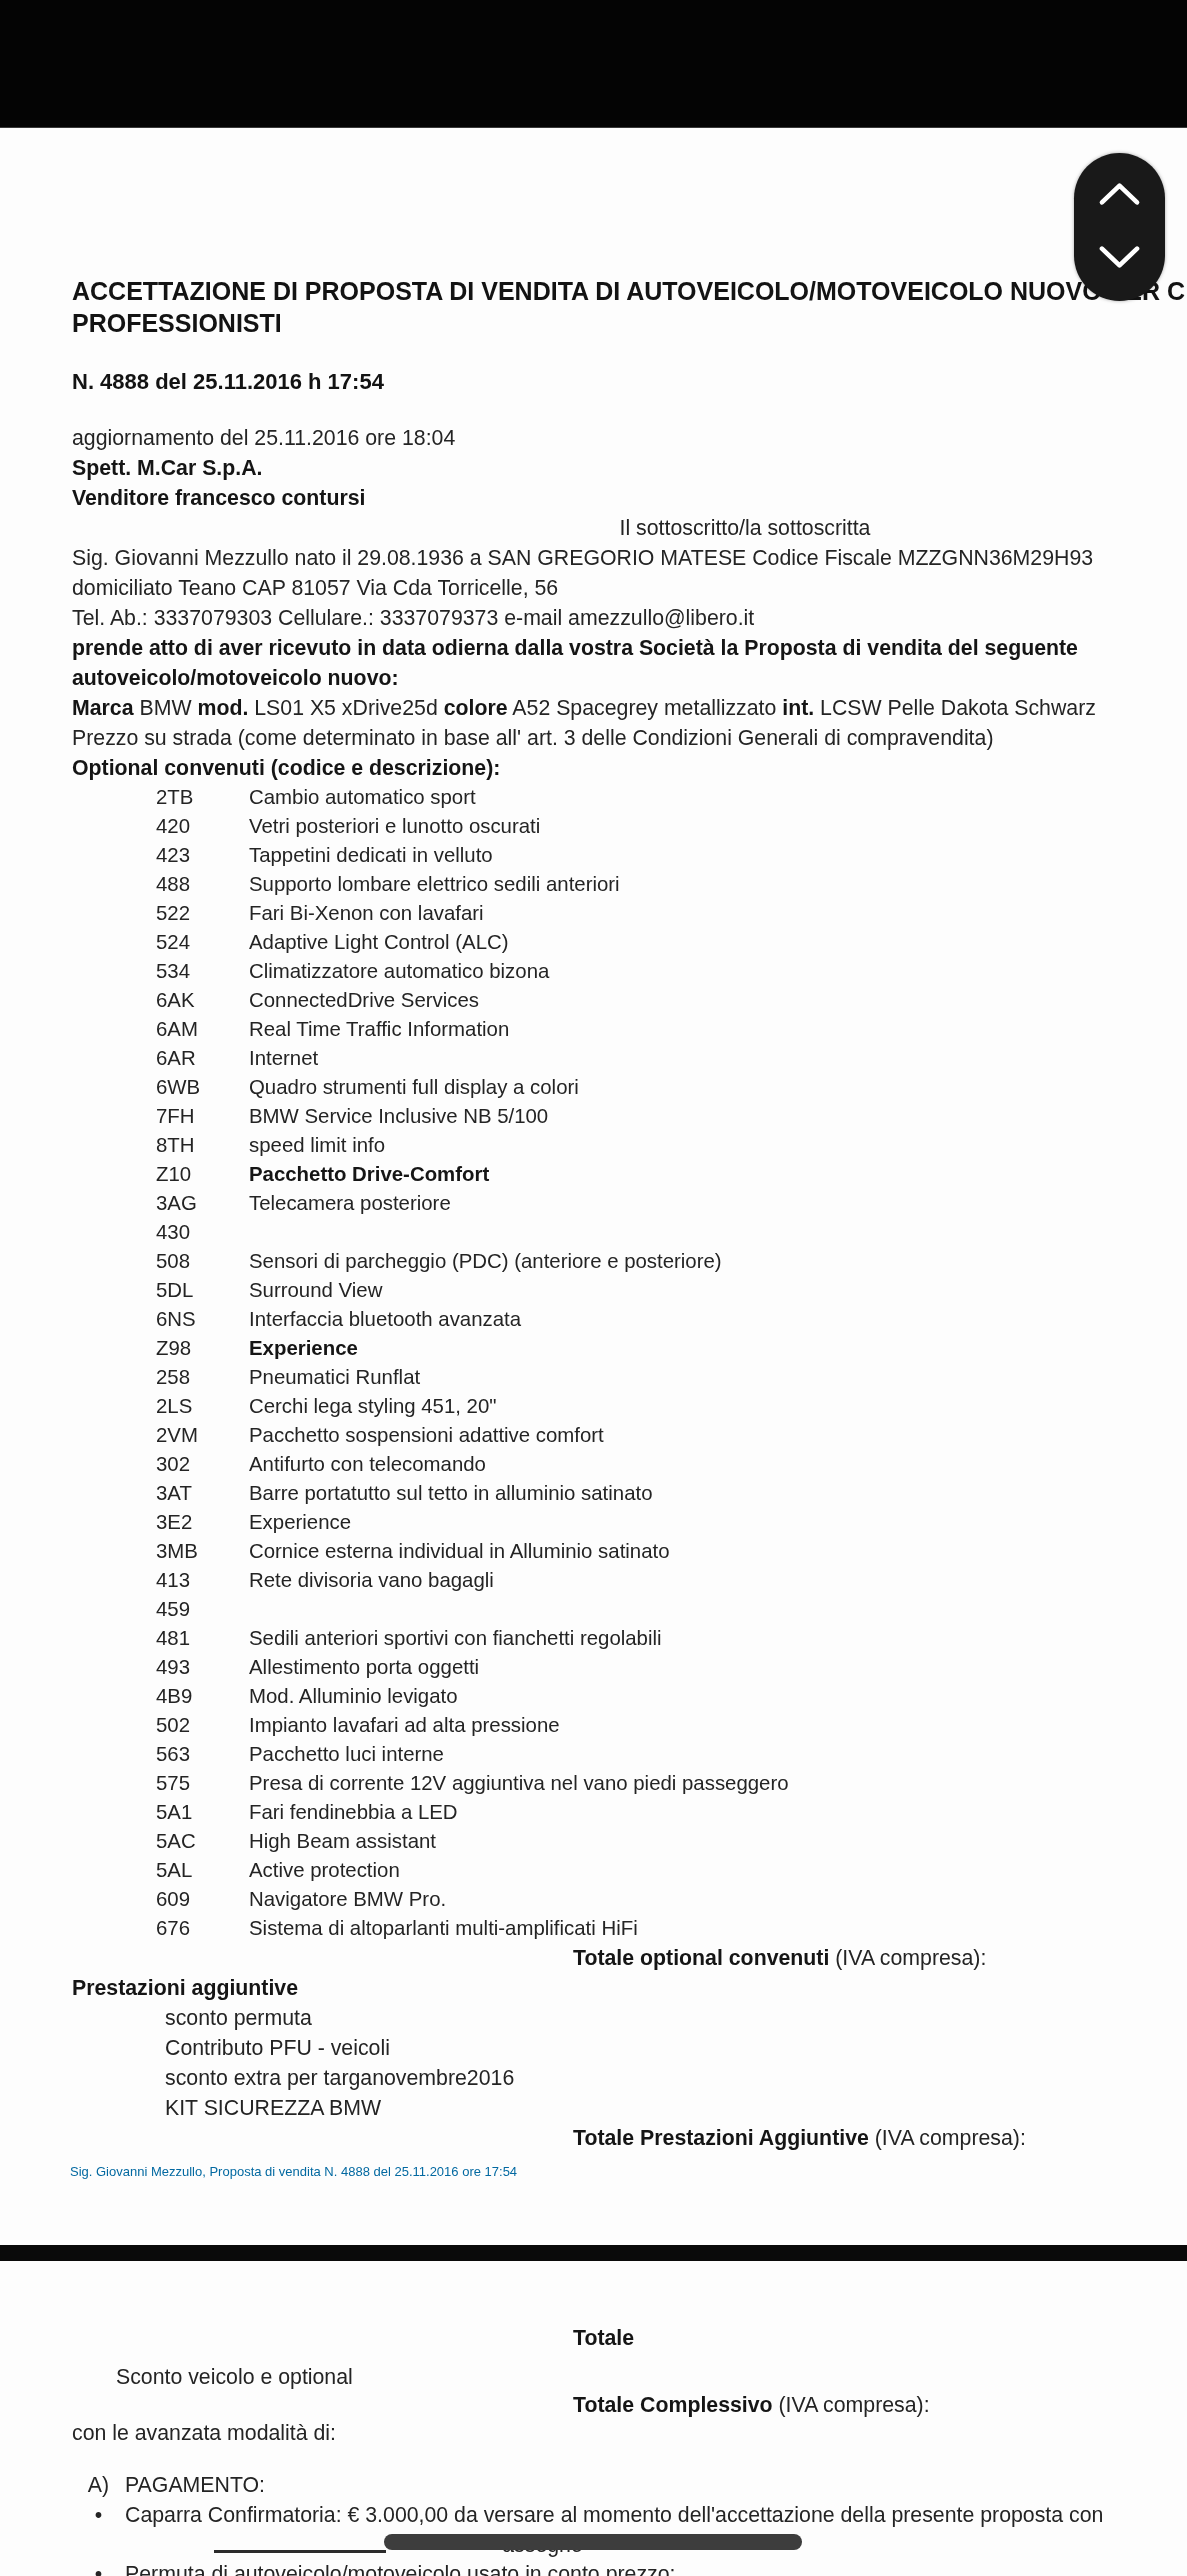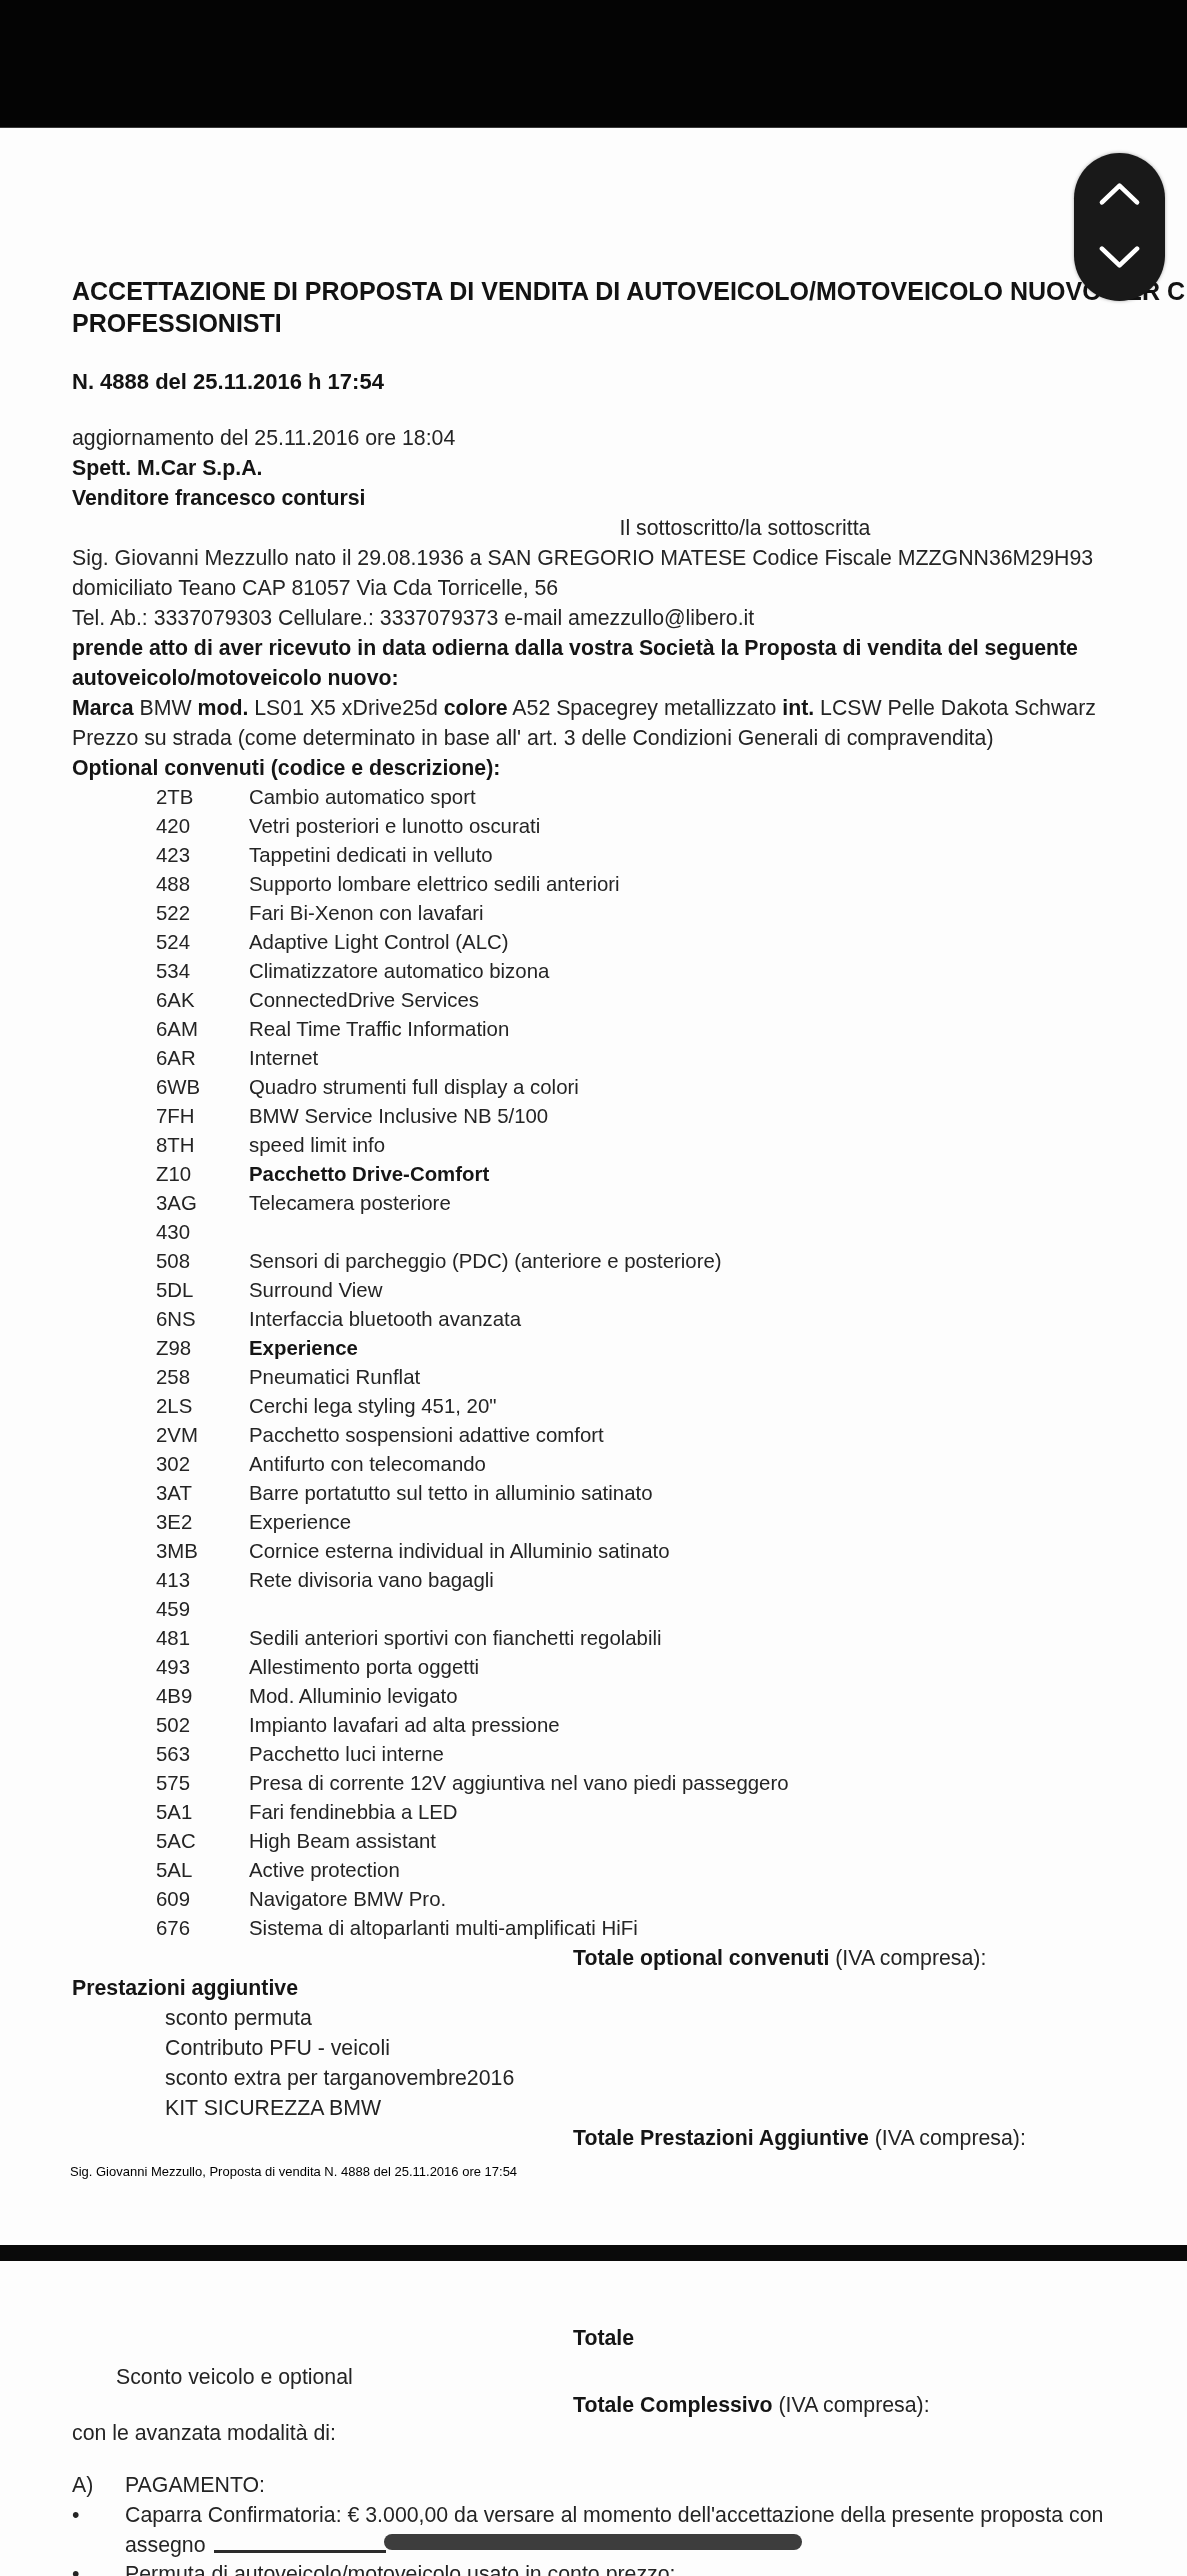--- a/index.html
+++ b/index.html
@@ -50,32 +50,32 @@
   .subscriber { width: 1346px; text-align: center; }
   .opt-row { display: flex; height: 29px; line-height: 29px; font-size: 20.4px; }
   .opt-code { margin-left: 84px; width: 93px; flex: 0 0 93px; }
   .opt-desc { white-space: pre; }
   .total-line { padding-left: 501px; white-space: nowrap; }
   .additional-item { padding-left: 93px; }
 
   
   .footer-note {
     left: 70px; top: 2164px;
-    font-size: 13px; line-height: 16.7px; color: #000000;
+    font-size: 13px; line-height: 16.7px; color: #0369a1;
     white-space: nowrap;
   }
 
   
   .separator {
     left: 0; top: 2245px; width: 1188px; height: 16px;
     background: #0a0a0a;
   }
 
   
-  .p2 { font-size: 21.3px; line-height: 30px; white-space: nowrap; }
+  .p2 { font-size: 21.3px; line-height: 30px; white-space: nowrap; text-align: center; }
   .inline-col { display: inline-block; width: 53px; }
   .assegno-row { left: 125px; top: 2530px; width: 835px; height: 32px; }
   .sign-line {
     position: absolute; left: 89px; top: 20.4px;
     width: 172px; height: 2.8px; background: #2b2b2b;
   }
   .redact-bar {
     position: absolute; left: 259px; top: 3.7px;
     width: 418px; height: 16.7px; border-radius: 9.3px;
     background: #3d3d3d;

